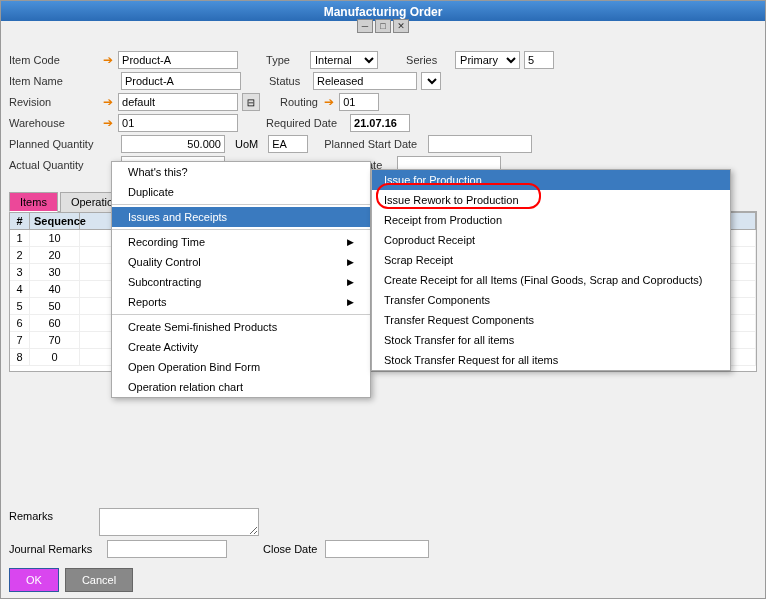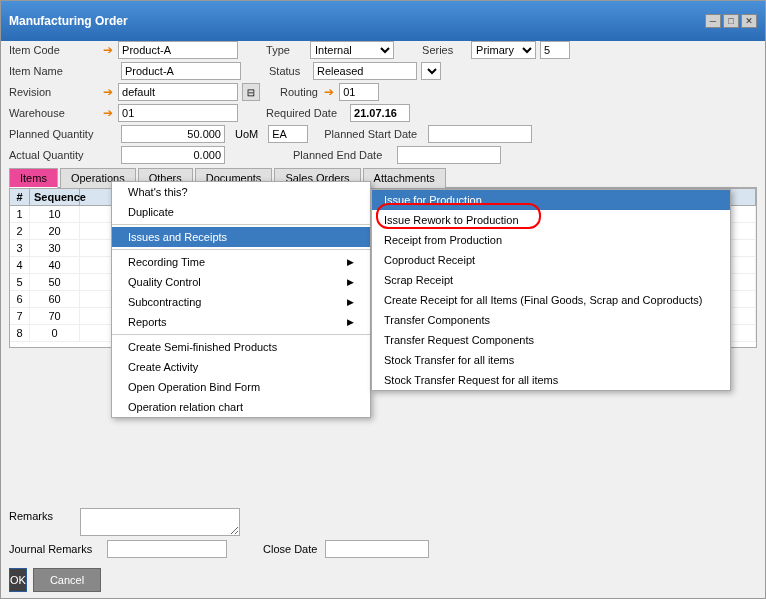--- a/index.html
+++ b/index.html
@@ -1,25 +1,25 @@
 <!DOCTYPE html>
 <html><head>
   <meta charset="utf-8">
   <style>
     * { box-sizing: border-box; margin: 0; padding: 0; }
     body { font-family: 'Segoe UI', Tahoma, Geneva, Verdana, sans-serif; font-size: 11px; background: #f0f0f0; }
 
     .window { width: 766px; height: 599px; background: #f0f0f0; border: 1px solid #999; display: flex; flex-direction: column; }
 
-    .title-bar { background: linear-gradient(to bottom, #4a90d9, #2a6bb5); color: white; padding: 4px 8px; display: flex; justify-content: space-between; align-items: center; height: 40px; }
+    .title-bar { background: linear-gradient(to bottom, #4a90d9, #2a6bb5); color: white; padding: 4px 8px; display: flex; justify-content: space-between; align-items: center; height: 20px; flex-direction: column; }
     .title-bar-text { font-weight: bold; font-size: 12px; }
     .title-bar-buttons { display: flex; gap: 2px; }
     .title-btn { width: 16px; height: 14px; background: #d0d0d0; border: 1px solid #888; font-size: 9px; cursor: pointer; display: flex; align-items: center; justify-content: center; color: #333; }
 
-    .form-area { padding: 0 8px; background: #f0f0f0; }
+    .form-area { padding: 14px 8px; background: #f0f0f0; margin-top: 16px; }
     .form-row { display: flex; align-items: center; margin-bottom: 3px; gap: 4px; }
     .form-label { width: 90px; text-align: left; font-size: 11px; color: #333; }
     .form-input { height: 18px; border: 1px solid #aaa; background: white; font-size: 11px; padding: 1px 3px; }
     .form-input.w120 { width: 120px; }
     .form-input.w80 { width: 104px; }
     .form-input.w60 { width: 60px; font-weight: bold; }
     .form-input.w40 { width: 40px; }
     .form-input.w30 { width: 30px; }
     .arrow-icon { color: #e87c00; font-size: 12px; margin-right: 1px; }
     .select-input { height: 18px; border: 1px solid #aaa; background: white; font-size: 11px; }
@@ -39,27 +39,27 @@
     .th.wide { flex: 1; }
 
     .table-row-item { display: flex; border-bottom: 1px solid #eee; }
     .td { padding: 2px 4px; border-right: 1px solid #eee; font-size: 11px; text-align: center; }
     .td.num { width: 20px; }
     .td.seq { width: 50px; }
     .td.wide { flex: 1; }
 
     .bottom-area { padding: 4px 8px; }
     .remarks-row { display: flex; align-items: flex-start; margin-bottom: 4px; }
-    .remarks-label { width: 71px; font-size: 11px; padding-top: 2px; }
+    .remarks-label { width: 90px; font-size: 11px; padding-top: 2px; }
     .remarks-input { width: 160px; height: 28px; border: 1px solid #aaa; background: white; }
     .journal-row { display: flex; align-items: center; gap: 8px; }
     .close-date-label { font-size: 11px; }
 
     .btn-area { padding: 6px 8px; display: flex; gap: 6px; }
-    .btn-ok { background: #404040; color: white; border: 1px solid #2a5a9f; padding: 3px 0; font-size: 11px; cursor: pointer; height: 24px; }
+    .btn-ok { background: #d946ef; color: white; border: 1px solid #2a5a9f; padding: 3px 16px; font-size: 11px; cursor: pointer; height: 24px; }
     .btn-cancel { background: #888; color: white; border: 1px solid #666; padding: 3px 16px; font-size: 11px; cursor: pointer; height: 24px; }
 
     
     .context-menu { position: absolute; top: 140px; left: 110px; background: white; border: 1px solid #aaa; box-shadow: 2px 2px 6px rgba(0,0,0,0.3); z-index: 100; width: 260px; }
     .menu-item { padding: 4px 16px; font-size: 11px; cursor: pointer; display: flex; justify-content: space-between; align-items: center; }
     .menu-item.highlighted { background: #3a7abf; color: white; }
     .menu-sep { height: 1px; background: #ccc; margin: 2px 0; }
     .menu-arrow { font-size: 9px; }
 
     
@@ -87,21 +87,21 @@
 
   <div class="wrapper">
     <div class="form-area">
 
       <div class="form-row">
         <span class="form-label">Item Code</span>
         <span class="arrow-icon">➔</span>
         <input class="form-input w120" value="Product-A" readonly="" style="">
         <span style="width:20px"></span>
         <span class="form-label" style="width:40px">Type</span>
-        <select class="select-input" style="width:84px">
+        <select class="select-input" style="width:68px">
           <option>Internal</option>
         </select>
         <span style="width:20px"></span>
         <span class="form-label" style="width:45px">Series</span>
         <select class="select-input" style="width:65px">
           <option>Primary</option>
         </select>
         <input class="form-input w30" value="5" style="">
       </div>
 

